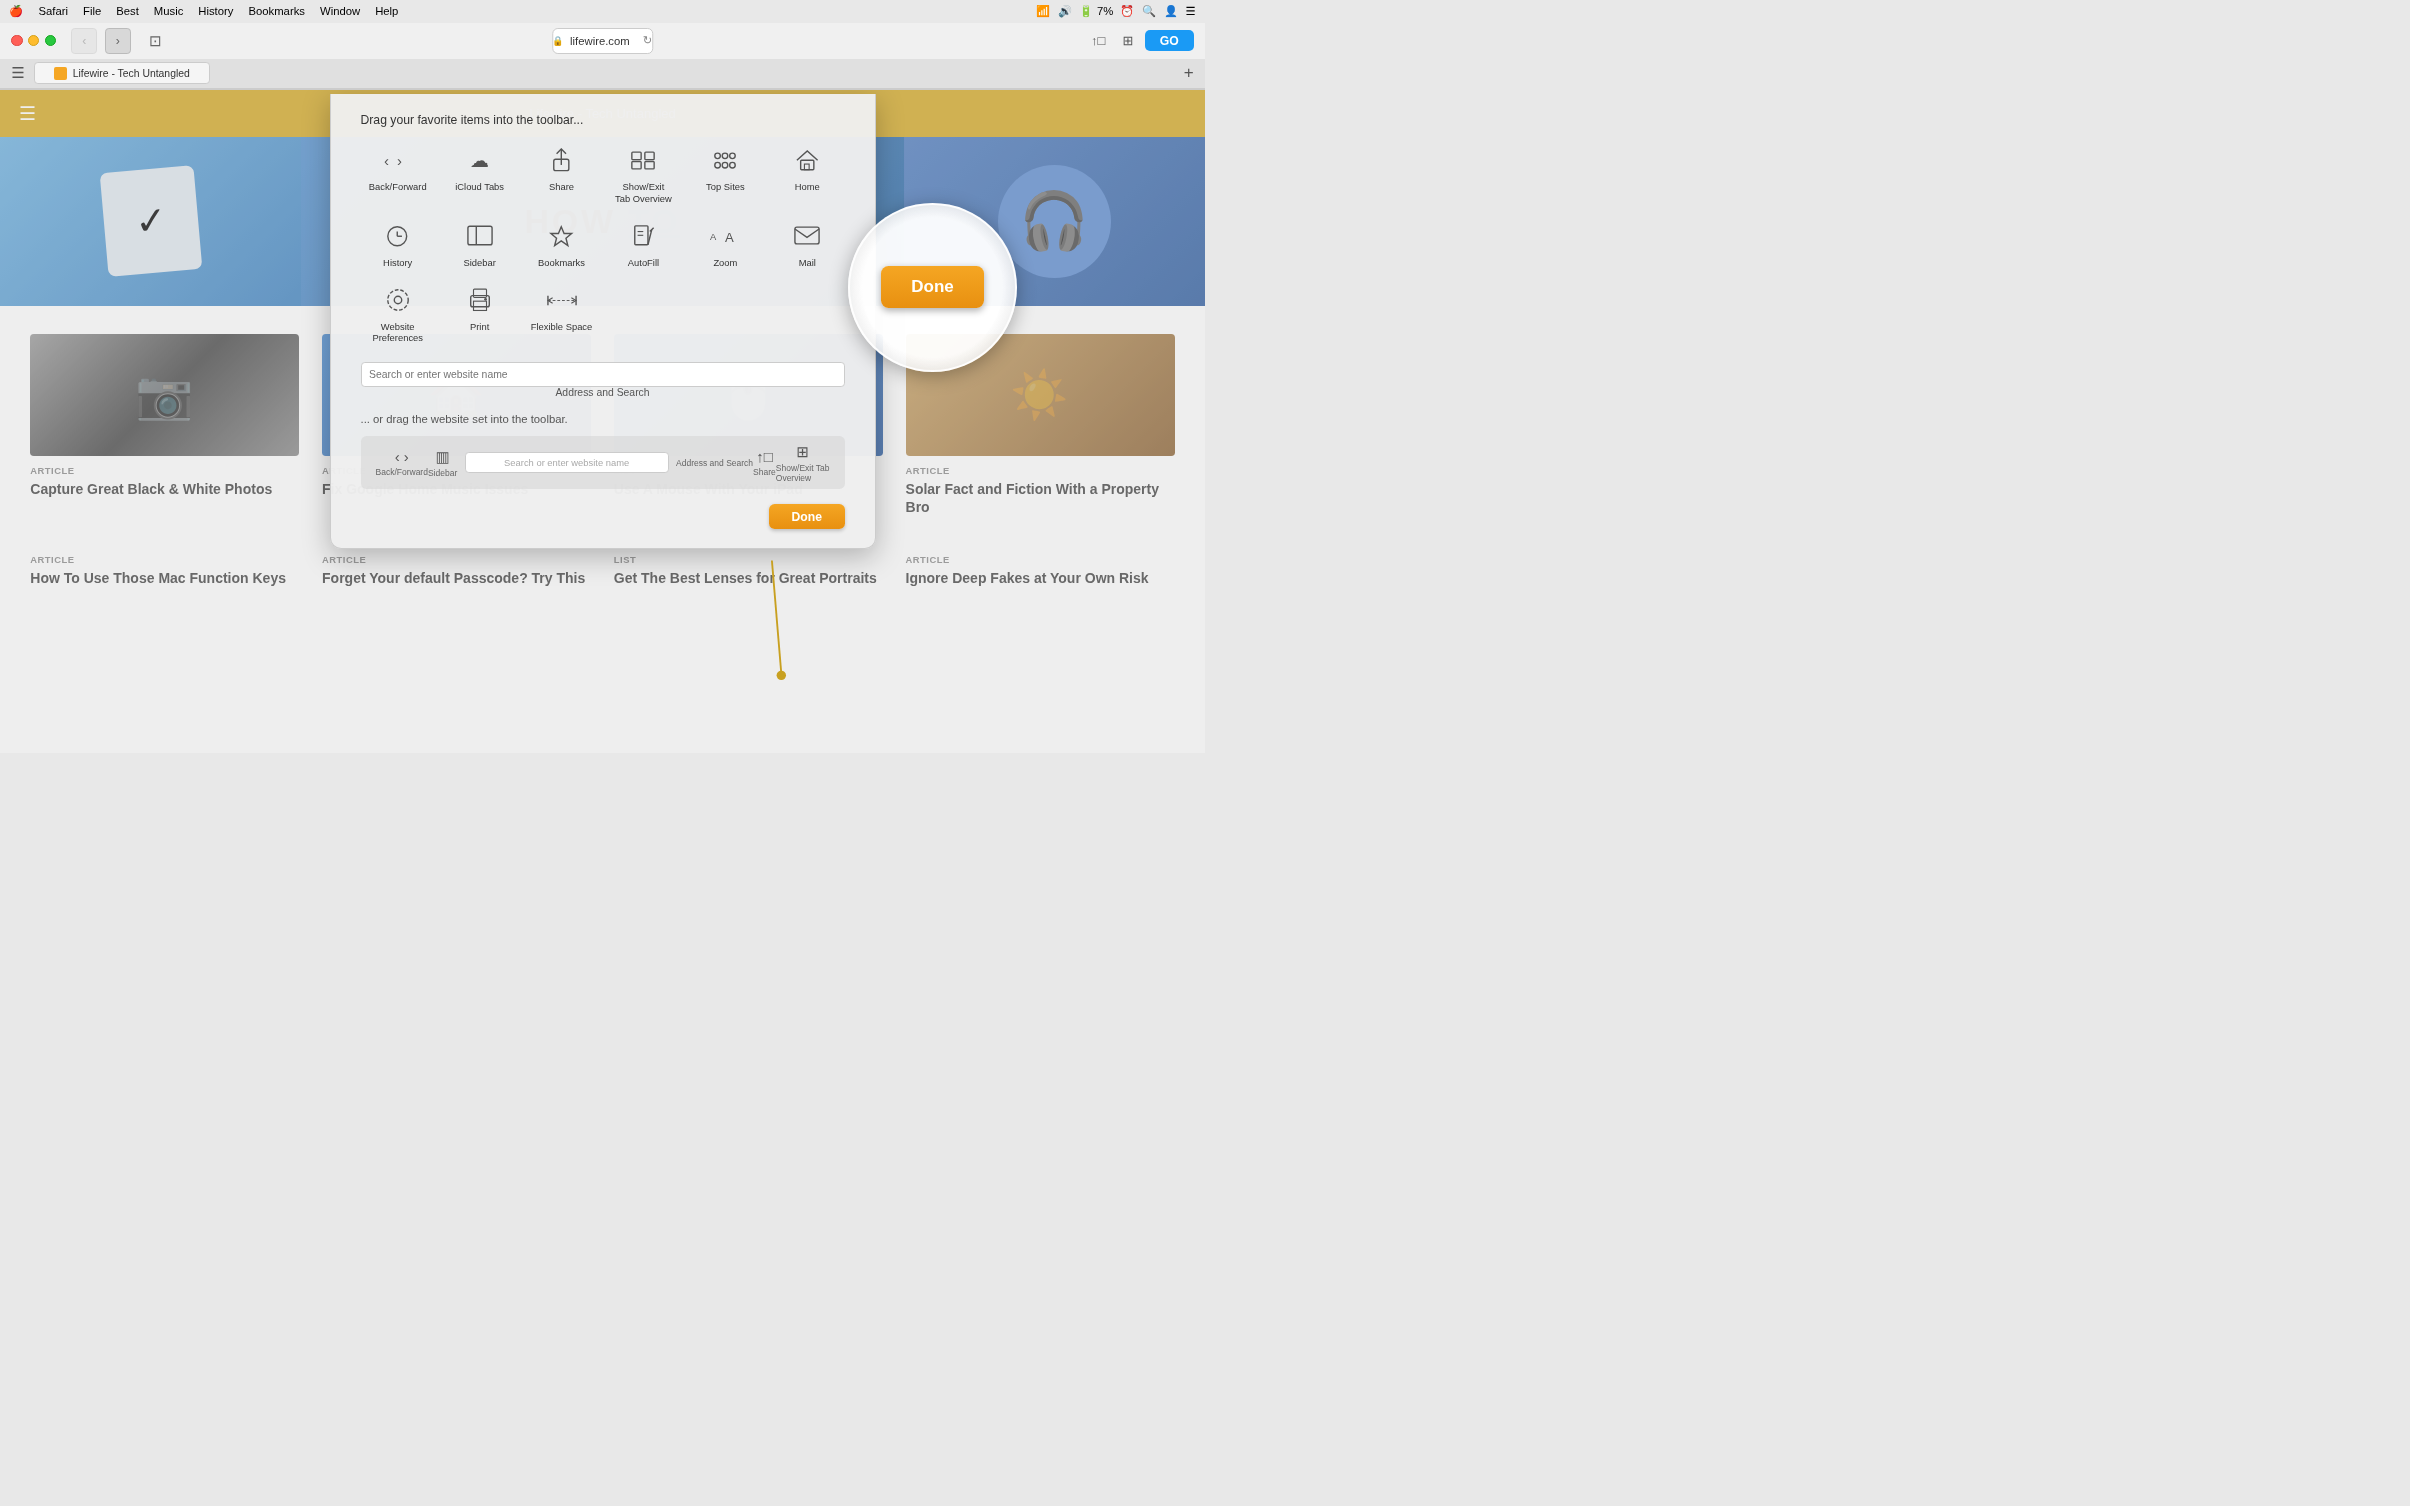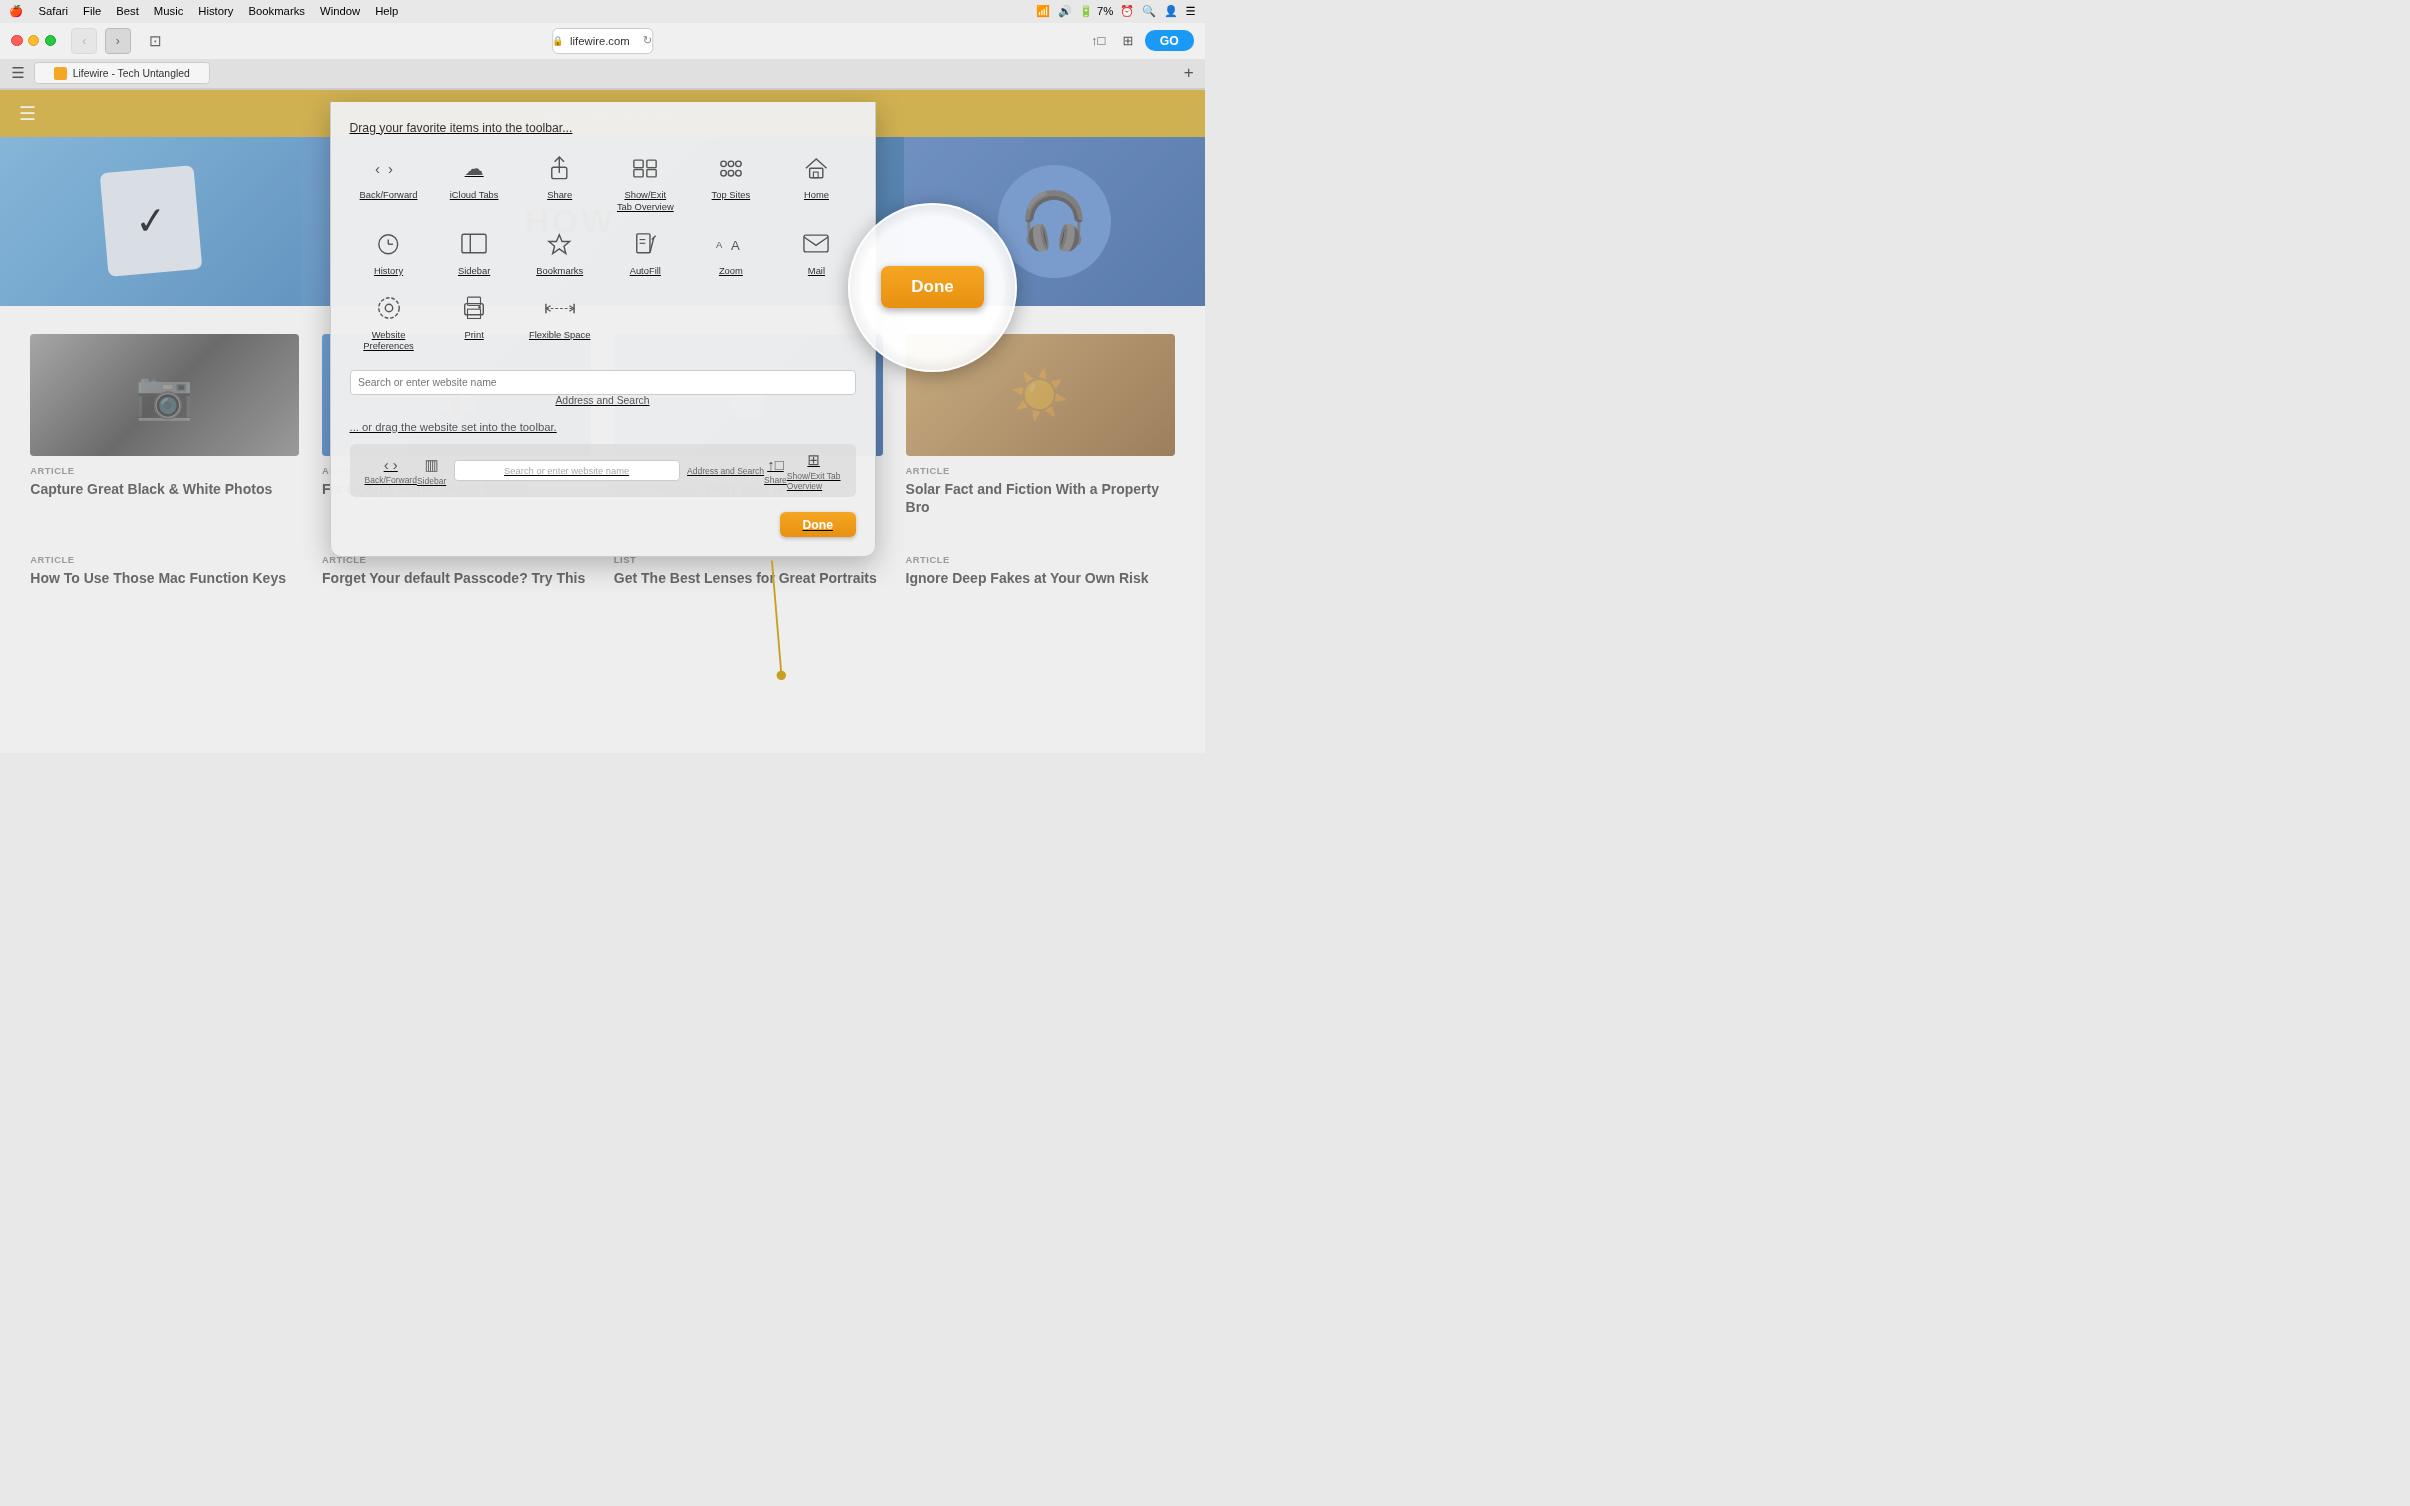--- a/index.html
+++ b/index.html
@@ -115,21 +115,21 @@
       border: none;
       font-size: 13px;
       color: #555;
       cursor: pointer;
       display: flex; align-items: center; justify-content: center;
     }
     .go-btn {
       background: #1a9af5;
       color: white;
       border: none;
-      border-radius: 10px;
+      border-radius: 5px;
       padding: 3.8px 15px;
       font-size: 12.2px;
       font-weight: 600;
       cursor: pointer;
     }
 
     
     .tab-bar {
       height: 30px;
       background: #e0e0e0;
@@ -247,32 +247,31 @@
     .overlay-backdrop {
       position: absolute;
       top: 0; left: 0;
       width: 100%; height: 100%;
       background: rgba(200,200,200,0.3);
       z-index: 50;
     }
 
     .toolbar-customize-panel {
       position: absolute;
-      top: 12px;
+      top: 4px;
       left: 50%;
       transform: translateX(-50%);
       width: 546px;
       background: rgba(238,238,238,0.97);
       border-radius: 0 0 11.3px 11.3px;
       border: 0.9px solid #ccc;
       border-top: none;
       box-shadow: 0 7.5px 28px rgba(0,0,0,0.25);
       z-index: 60;
-      padding: 19px 19px;
-      text-decoration: underline;
+      padding: 19px 30px;
     }
 
     .panel-title {
       font-size: 12.2px;
       color: #333;
       margin-bottom: 17px;
     }
 
     .toolbar-items-grid {
       display: grid;

